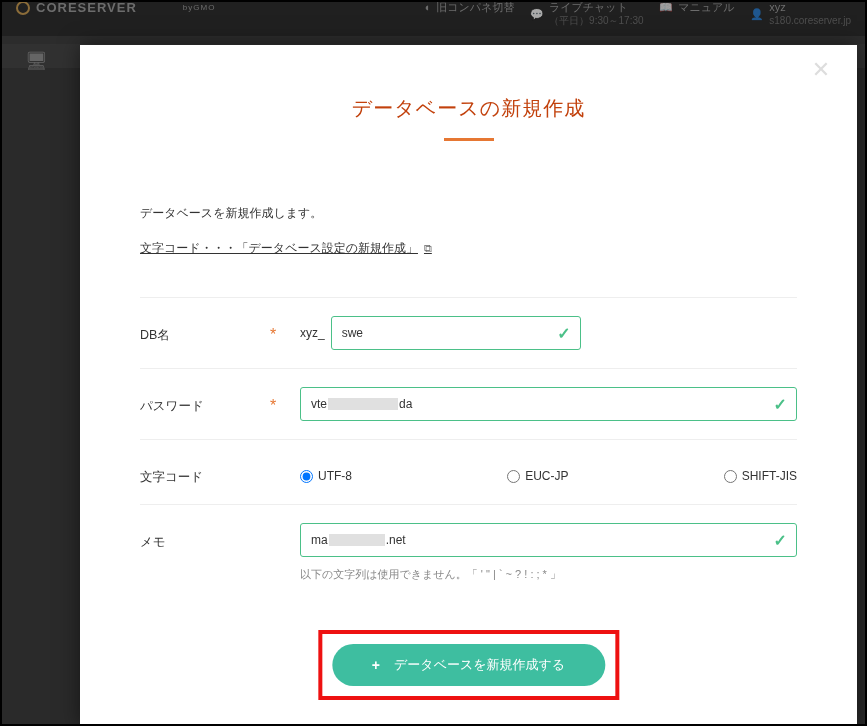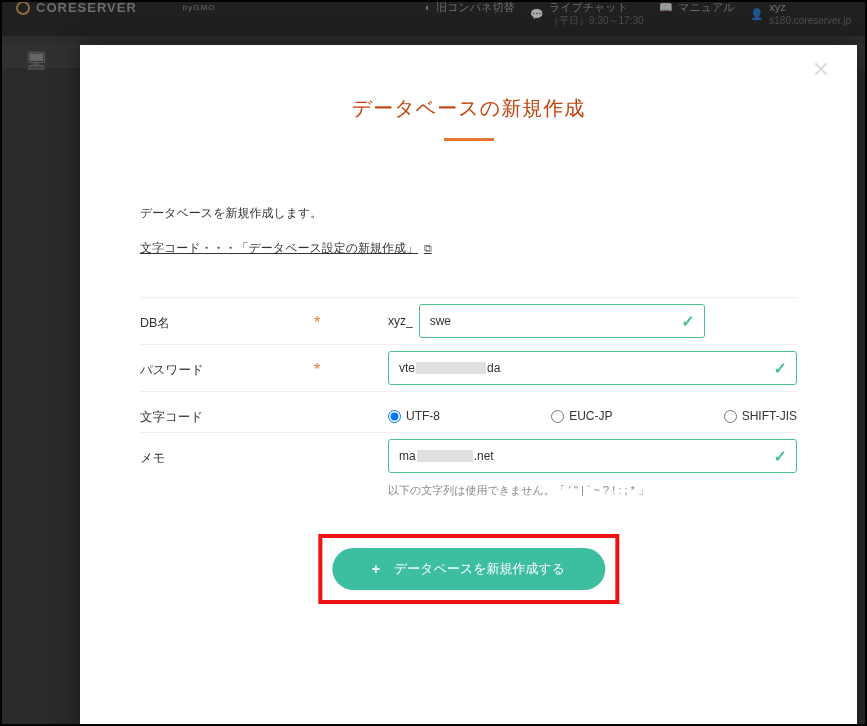--- a/index.html
+++ b/index.html
@@ -135,23 +135,22 @@
       margin-top: 18px;
       cursor: pointer;
     }
     .ext-icon { font-size: 11px; color: #666; }
     .form {
       margin-top: 40px;
     }
     .form-row {
       display: flex;
       align-items: flex-start;
-      padding: 6px 0;
+      padding: 18px 0;
       border-top: 1px solid #eee;
-      gap: 44px;
     }
     .form-row:first-child { border-top: 1px solid #eee; }
     .label-cell {
       width: 130px;
       font-size: 12.5px;
       color: #333;
       padding-top: 11px;
       display: flex;
       align-items: center;
     }
@@ -178,21 +177,21 @@
       font-size: 12px;
       color: #333;
       width: 100%;
       position: relative;
     }
     .input-wrap {
       position: relative;
       display: inline-block;
     }
     .input-wrap.full { width: 100%; display: block; }
-    .input-wrap.short { width: 286px; }
+    .input-wrap.short { width: 250px; }
     .check {
       position: absolute;
       right: 10px;
       top: 50%;
       transform: translateY(-50%);
       color: #4bc088;
       font-size: 16px;
       font-weight: bold;
     }
     .hint {

